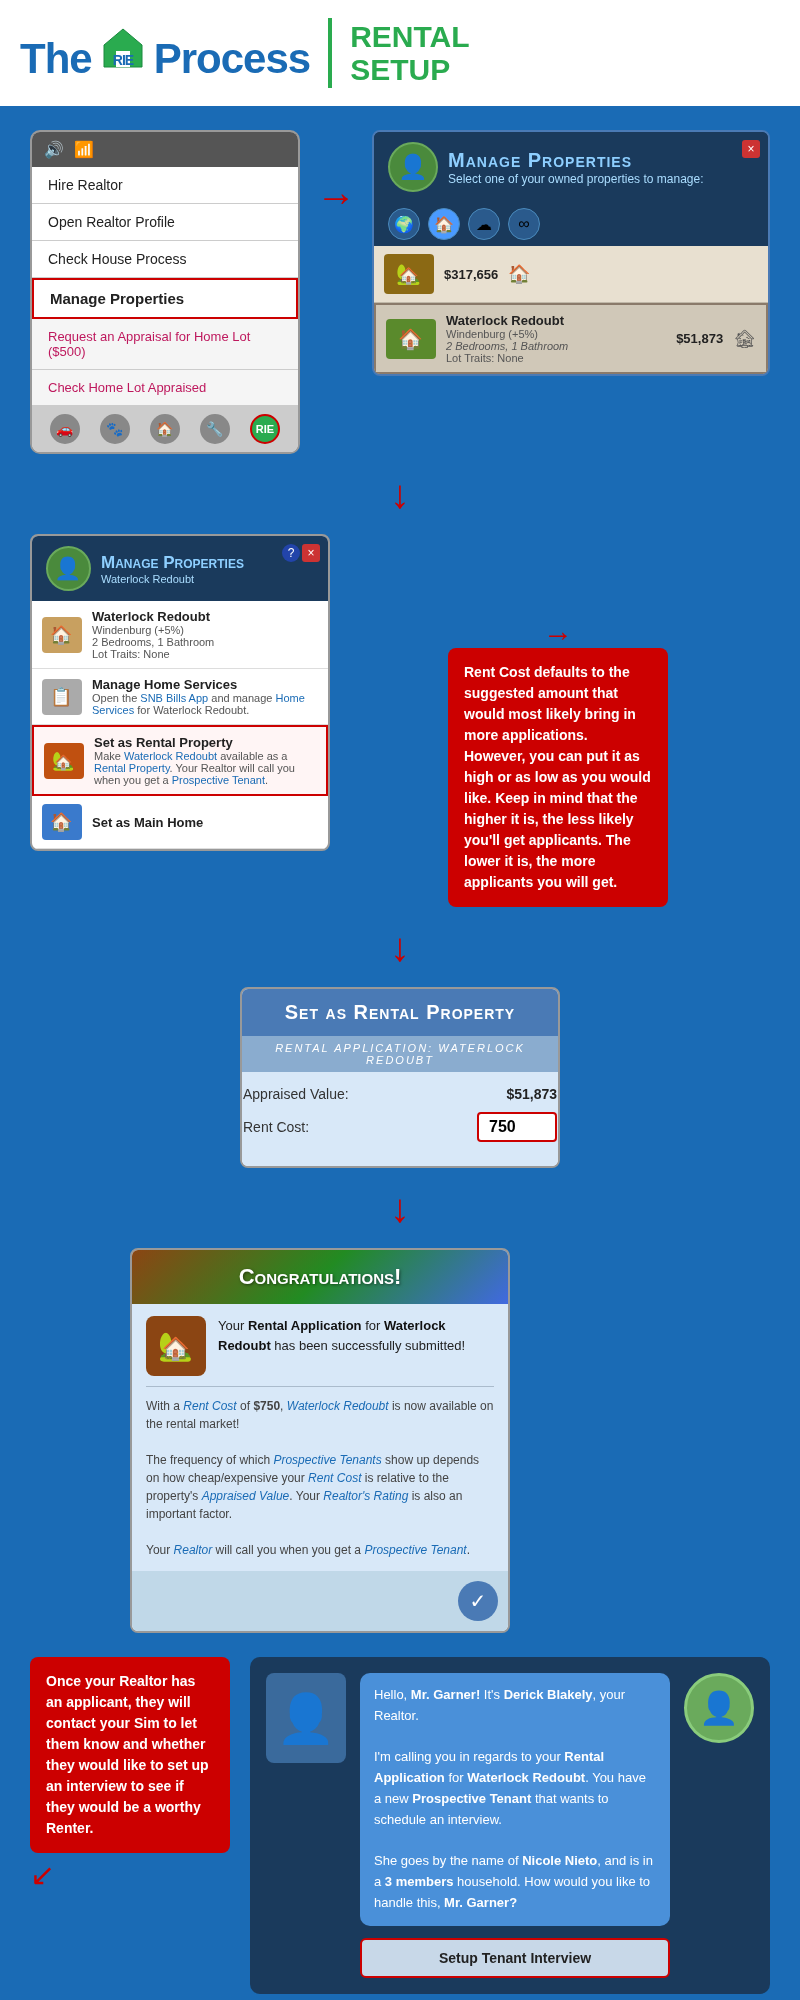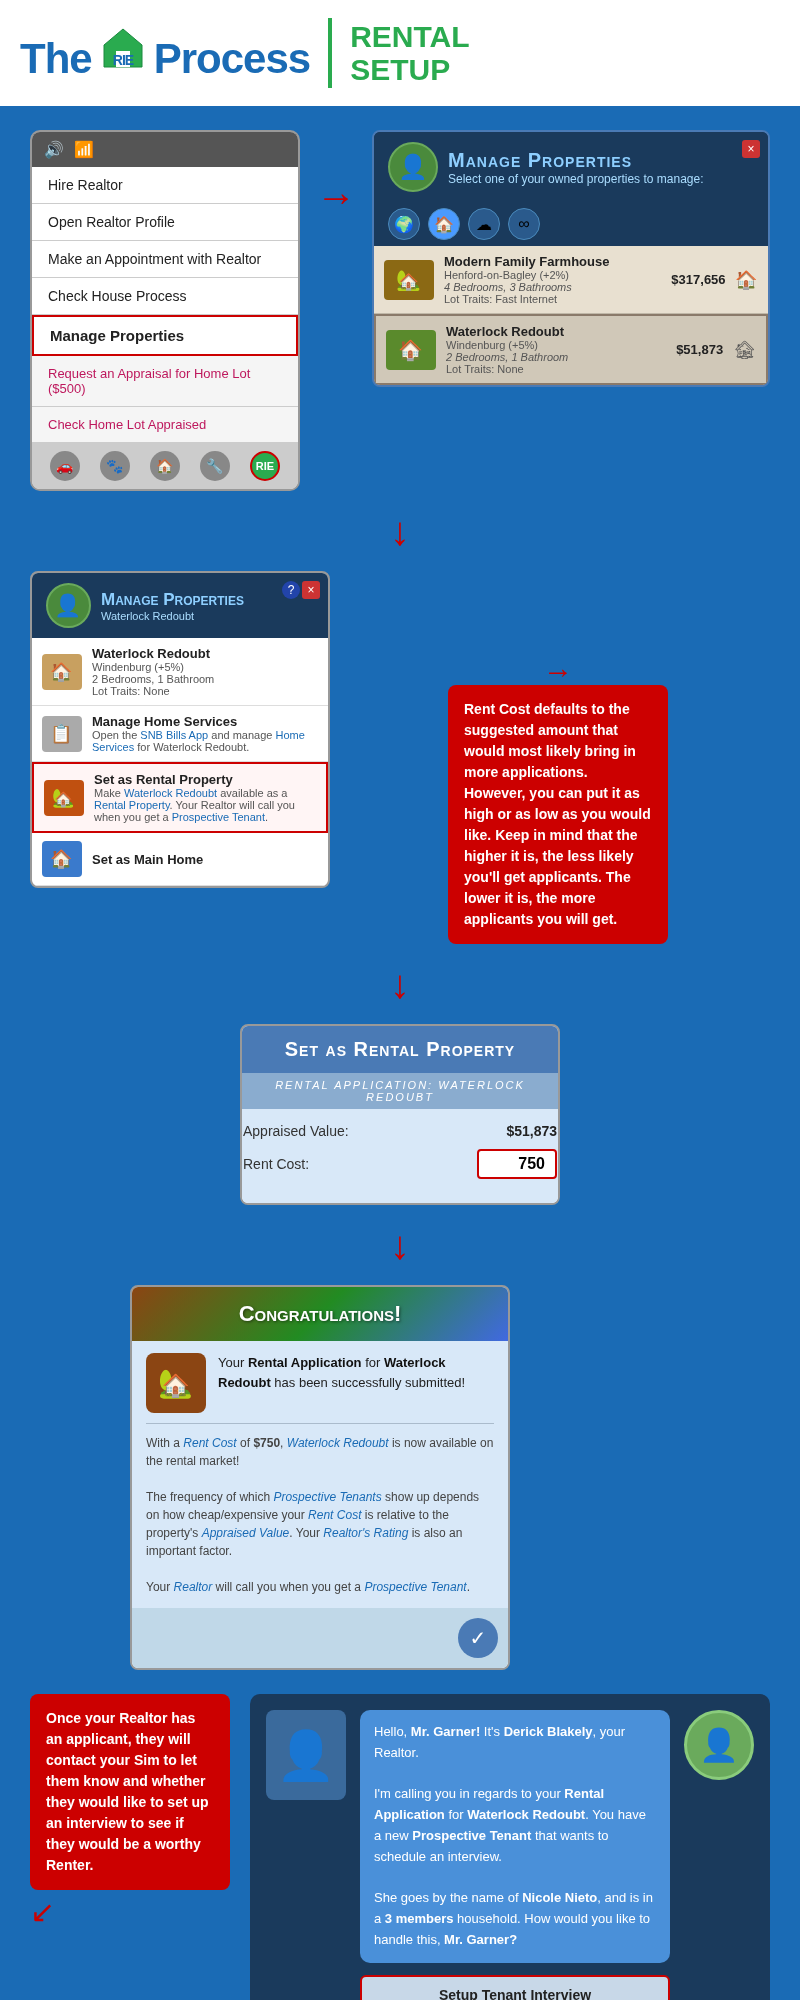--- a/index.html
+++ b/index.html
@@ -344,21 +344,21 @@
     .rental-field-label { font-size: 14px; color: #333; flex: 1; }
     .rental-field-value { font-size: 14px; font-weight: bold; color: #222; }
     .rental-field-input {
       background: white;
       border: 2px solid #cc0000;
       border-radius: 4px;
       padding: 4px 10px;
       font-size: 16px;
       font-weight: bold;
       width: 80px;
-      text-align: right;
+      text-align: left;
     }
 
     
     .congrats-dialog {
       background: white;
       border-radius: 8px;
       overflow: hidden;
       border: 2px solid #999;
       margin-left: 100px;
       width: 380px;
@@ -516,21 +516,20 @@
   <div class="row-section">
 
     <div style="display:flex; flex-direction:column; gap:0;">
       <div class="phone-panel">
         <div class="phone-header">
           <span class="phone-header-icon">🔊</span>
           <span class="phone-header-icon">📶</span>
         </div>
         <div class="menu-item">Hire Realtor</div>
         <div class="menu-item">Open Realtor Profile</div>
-        <div class="menu-item">Make an Appointment with Realtor</div>
         <div class="menu-item">Check House Process</div>
         <div class="menu-item highlighted">Manage Properties</div>
         <div class="menu-item dimmed">Request an Appraisal for Home Lot ($500)</div>
         <div class="menu-item dimmed">Check Home Lot Appraised</div>
         <div class="phone-footer">
           <div class="phone-icon">🚗</div>
           <div class="phone-icon">🐾</div>
           <div class="phone-icon">🏠</div>
           <div class="phone-icon">🔧</div>
           <div class="phone-icon rie green">RIE</div>
@@ -552,26 +551,20 @@
         </div>
         <div class="dialog-icons-row">
           <div class="dialog-icon-btn">🌍</div>
           <div class="dialog-icon-btn active">🏠</div>
           <div class="dialog-icon-btn">☁</div>
           <div class="dialog-icon-btn">∞</div>
         </div>
 
         <div class="property-item">
           <div class="property-thumb">🏡</div>
-          <div class="property-info">
-            <div class="property-name">Modern Family Farmhouse</div>
-            <div class="property-location">Henford-on-Bagley (+2%)</div>
-            <div class="property-beds">4 Bedrooms, 3 Bathrooms</div>
-            <div class="property-traits">Lot Traits: Fast Internet</div>
-          </div>
           <div class="property-price">$317,656</div>
           <div class="property-icon">🏠</div>
         </div>
 
         <div class="property-item selected">
           <div class="property-thumb" style="background:#5a8a2c;">🏠</div>
           <div class="property-info">
             <div class="property-name">Waterlock Redoubt</div>
             <div class="property-location">Windenburg (+5%)</div>
             <div class="property-beds">2 Bedrooms, 1 Bathroom</div>

